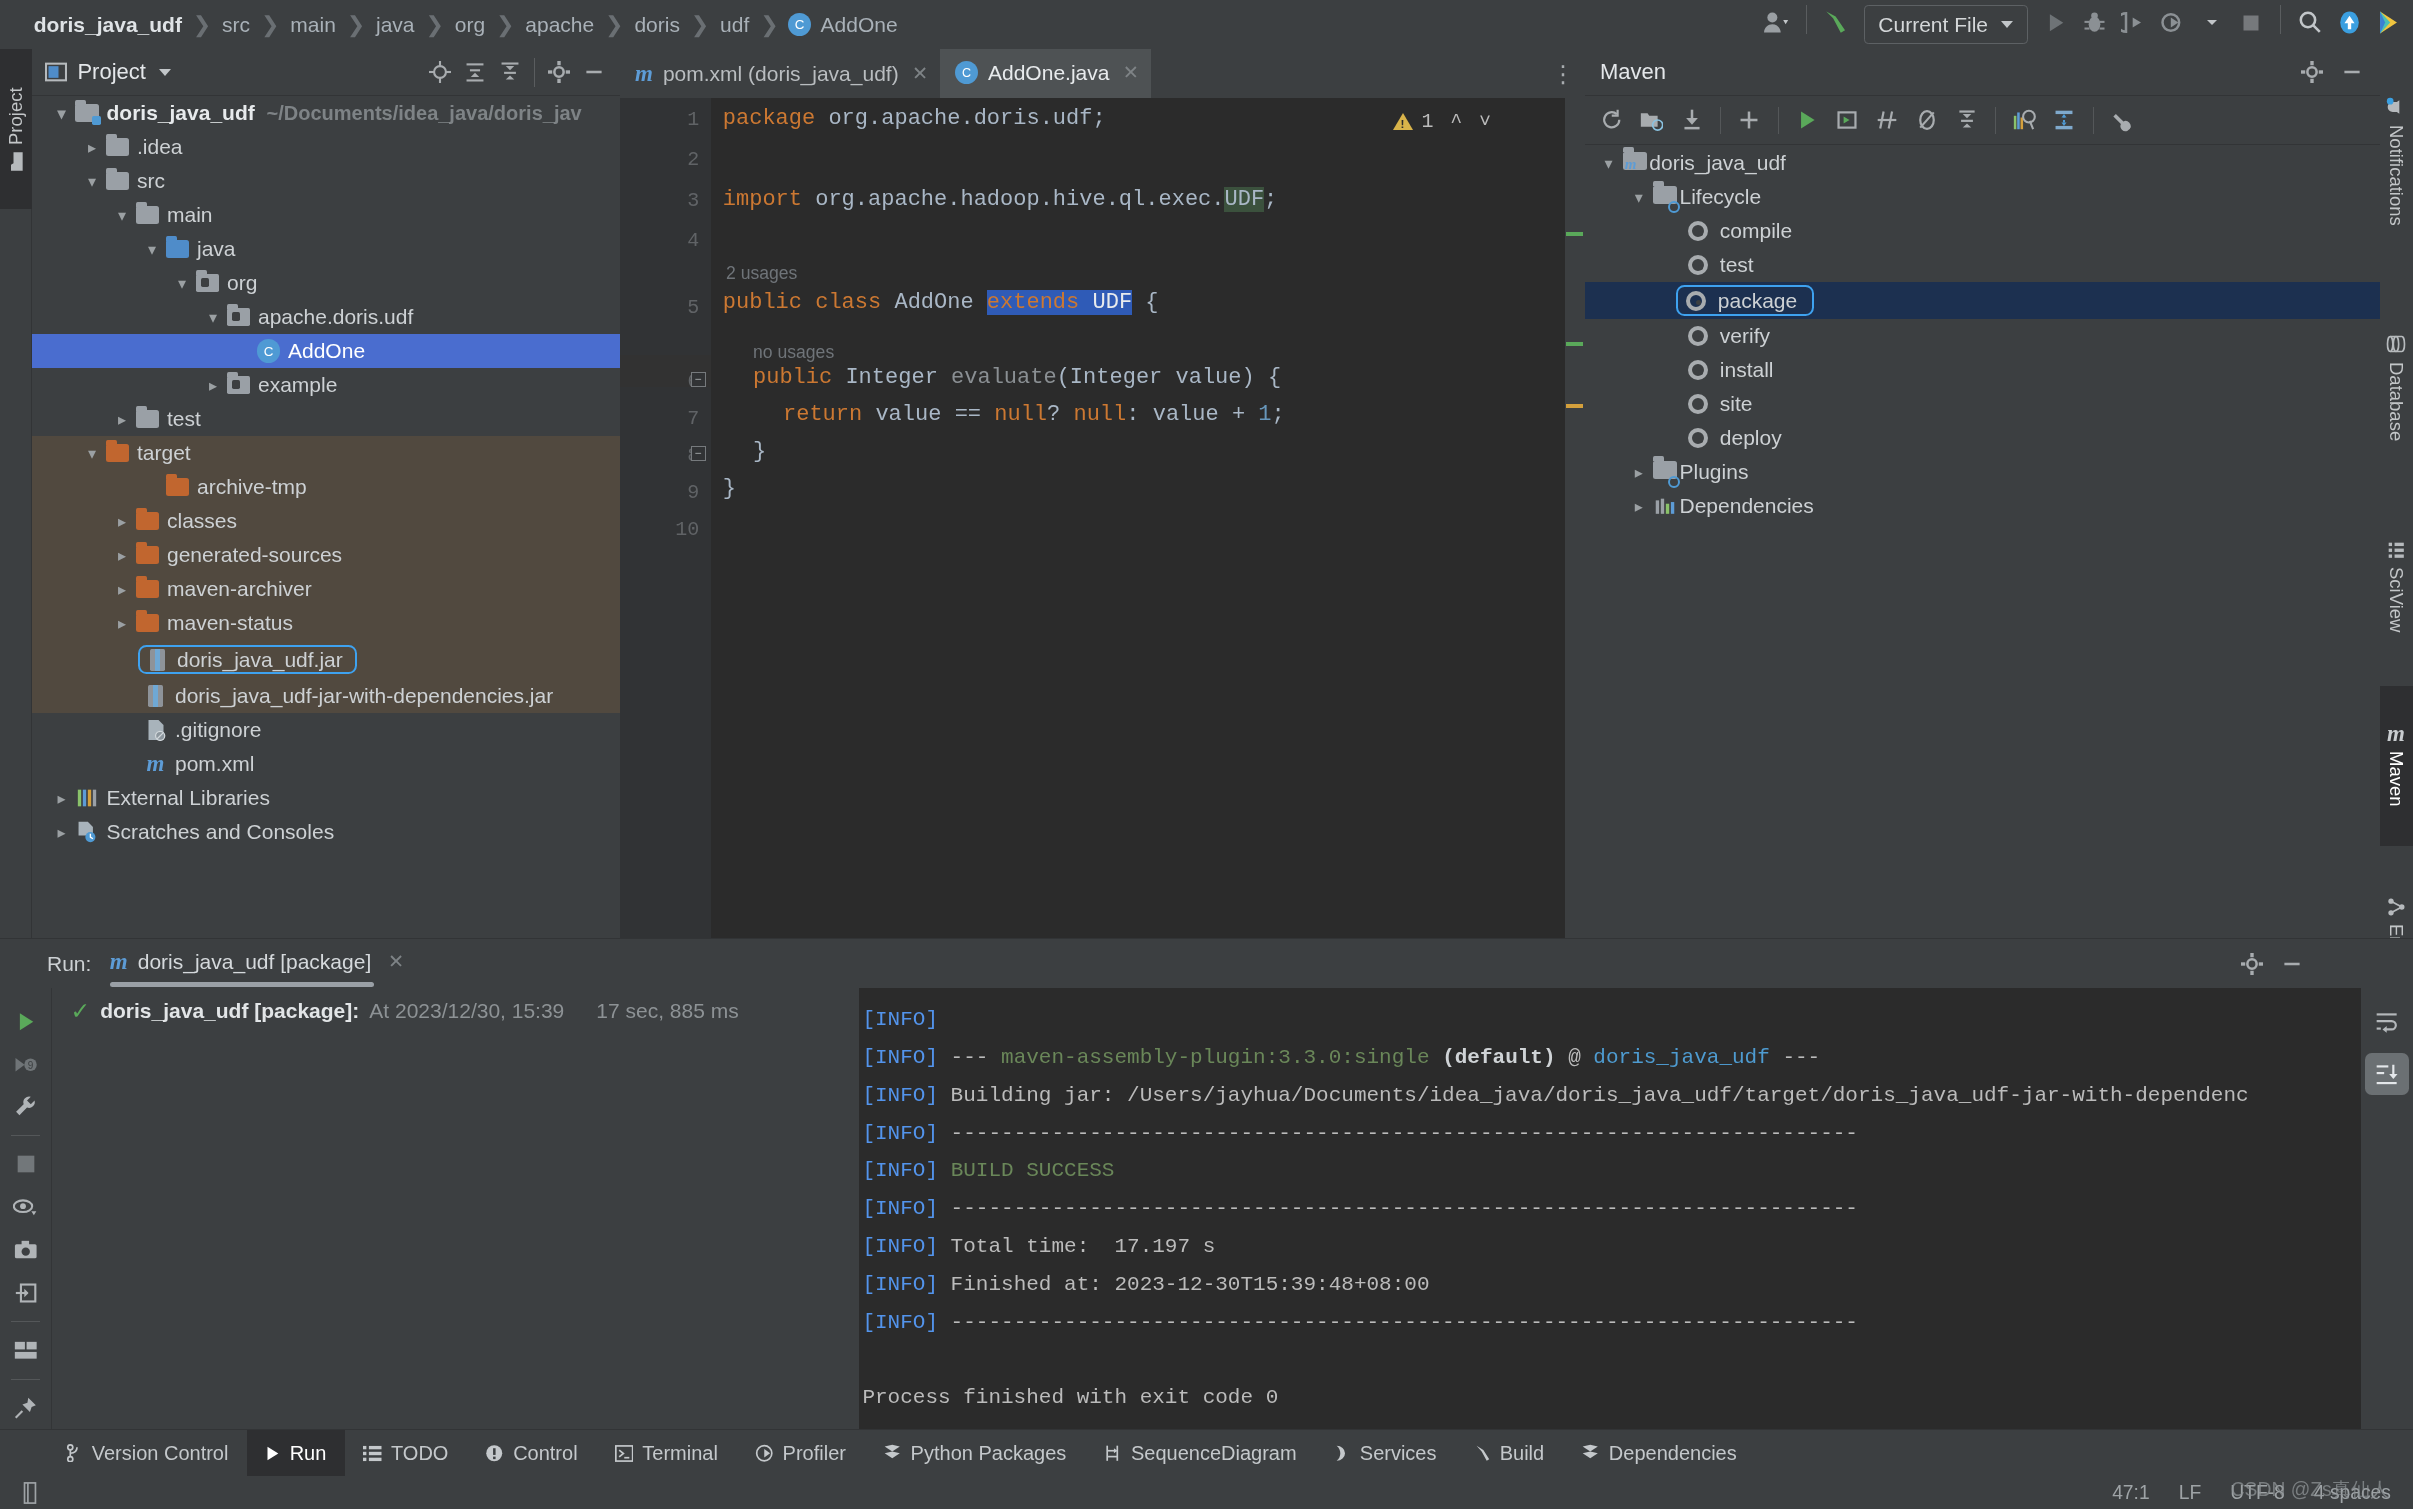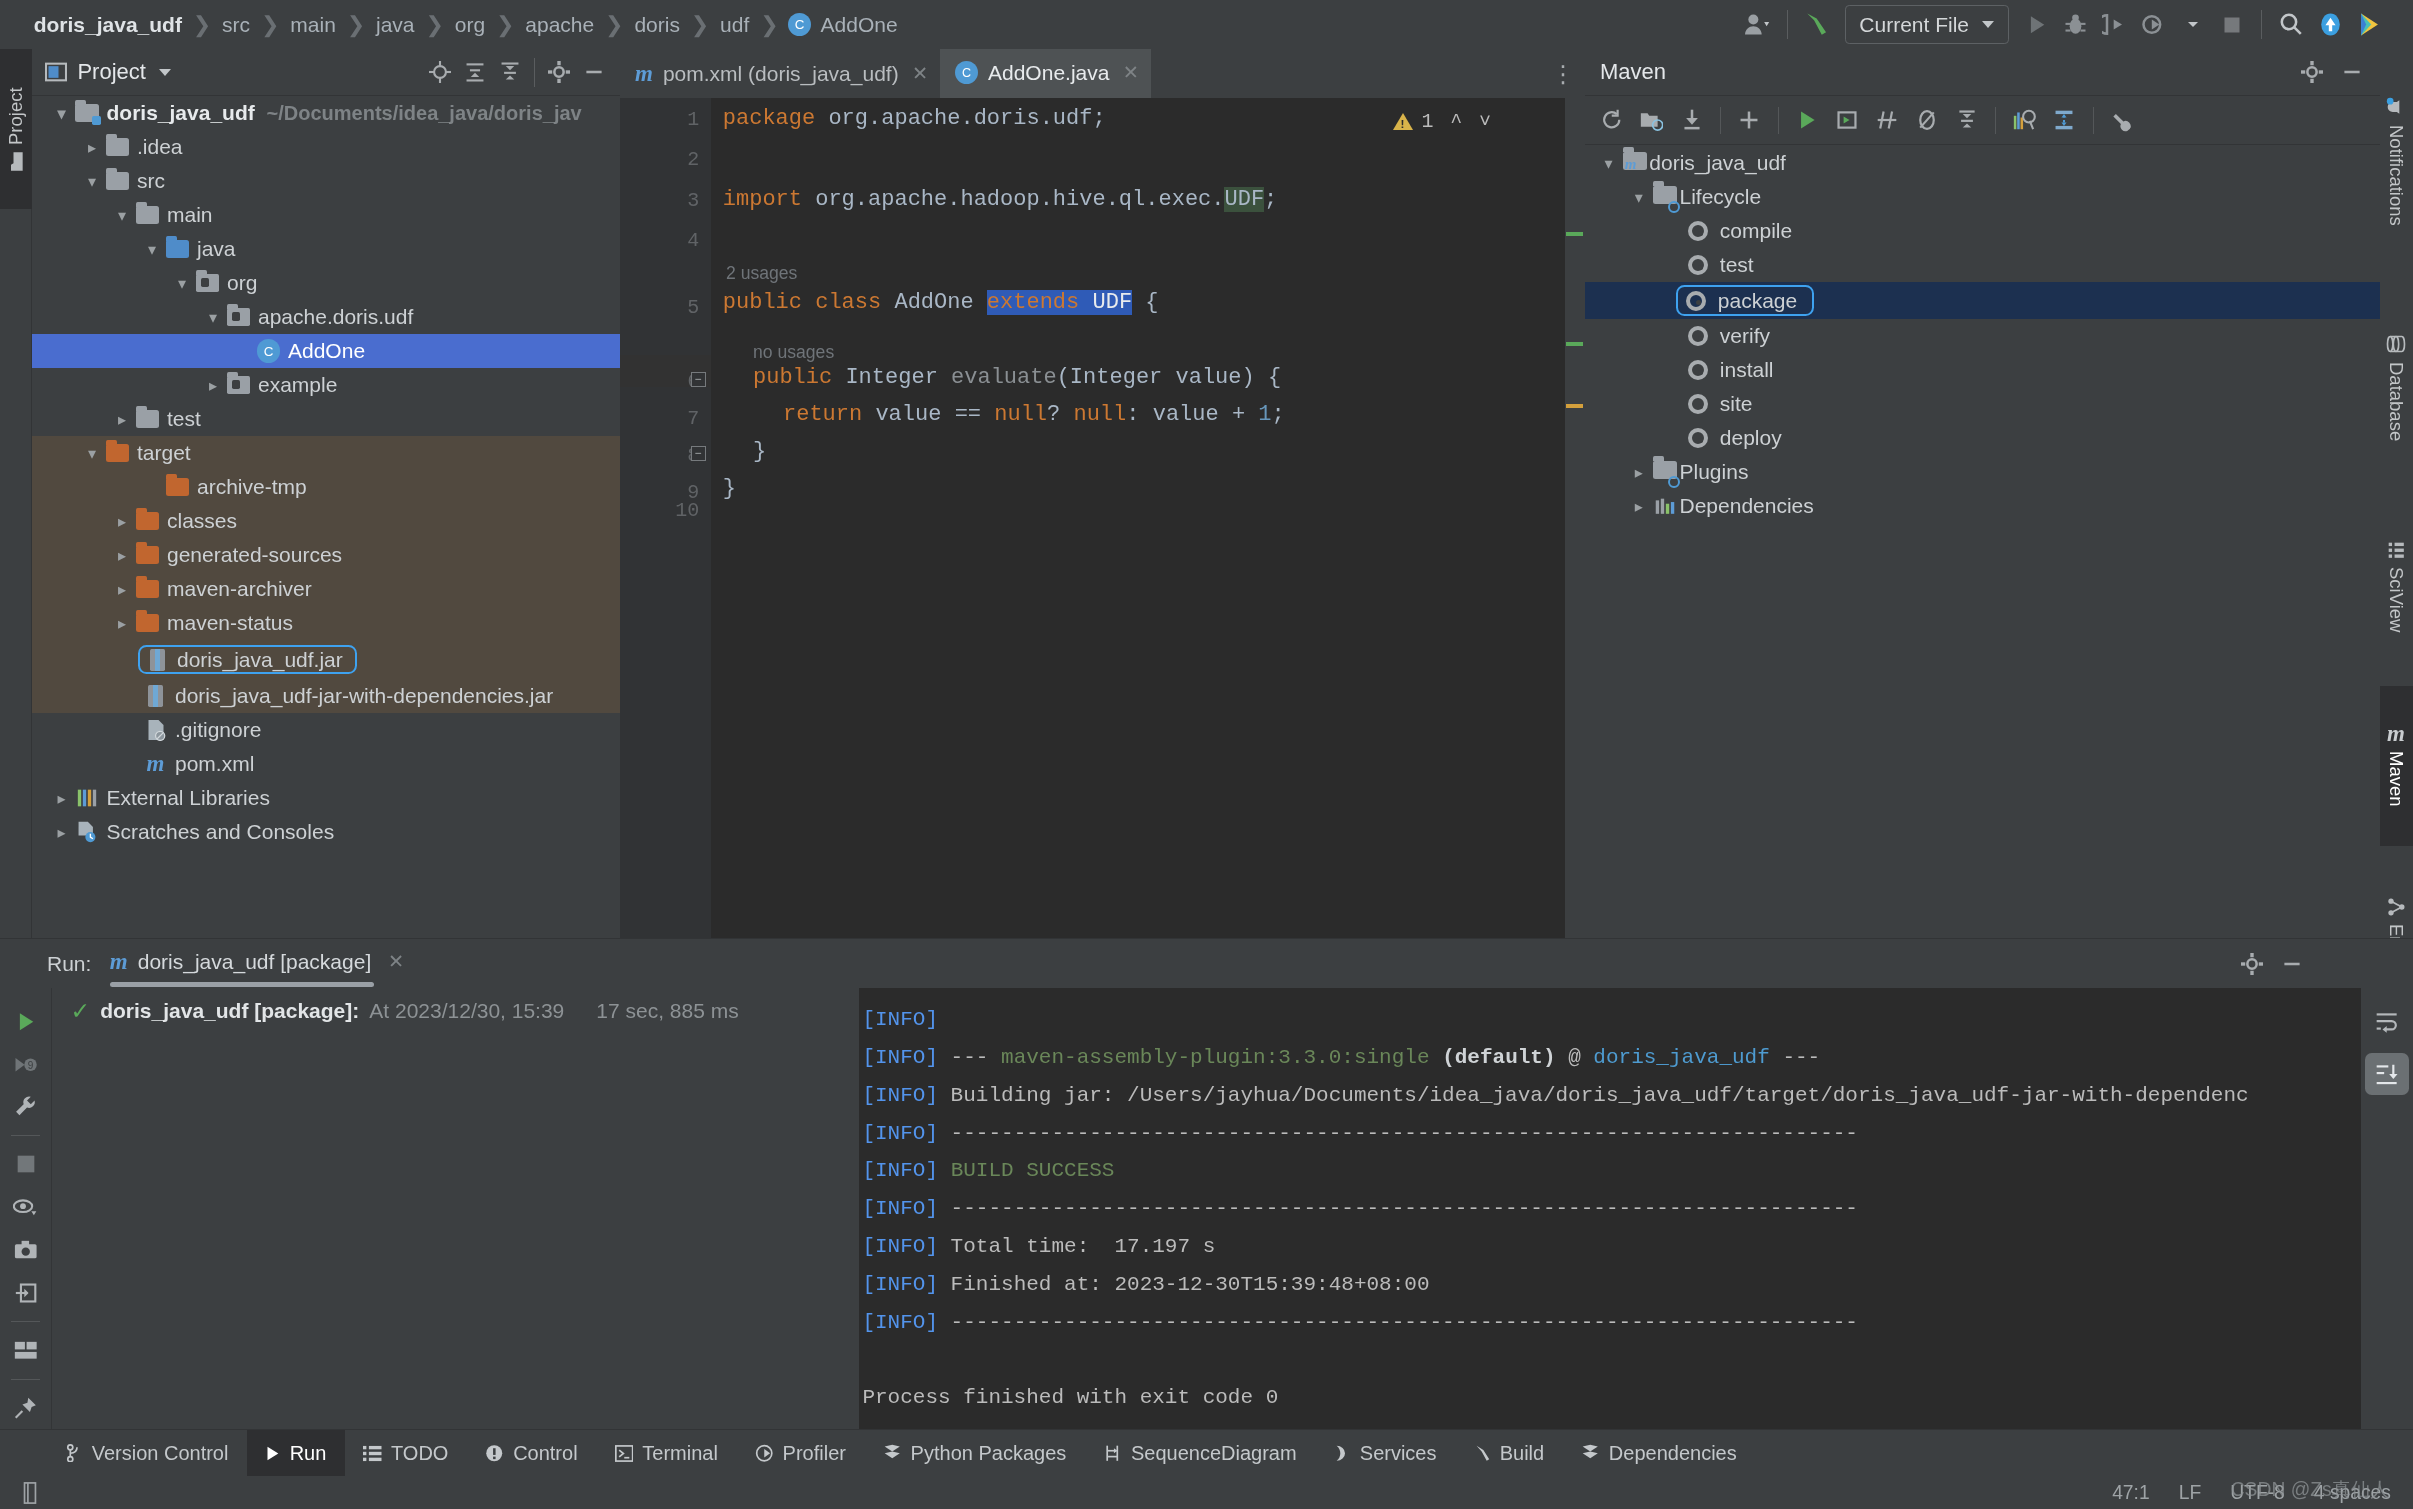--- a/index.html
+++ b/index.html
@@ -23,21 +23,21 @@
   #breadcrumb { display:flex; align-items:center; padding-left:32px; gap:0px; }
   #breadcrumb .crumb { color:#a9b1b8; font-size:21px; padding:0 1.7px; }
   #breadcrumb .crumb.first { color:#dfe3e6; font-weight:bold; }
   #breadcrumb .sep { color:#6a6f73; font-size:22px; padding:0 9.2px; font-weight:300;}
   .cls-badge {
     width:23.5px;height:23.5px;border-radius:50%;
     background:#4f9ad4;color:#fff;font-size:13.4px;
     display:inline-flex;align-items:center;justify-content:center;
     margin-right:7.6px; flex:none;
   }
-  #topbar-right { margin-left:auto; display:flex; align-items:center; padding-right:24px; gap:0px;}
+  #topbar-right { margin-left:auto; display:flex; padding-right:5px; gap:0px;}
   .tb-ico { width:39px;height:35px;display:flex;align-items:center;justify-content:center;color:#9a9fa3;}
   .tb-div { width:0.8px;height:29px;background:#5a5d5f;margin:0 10px; }
   #runcfg {
     border:0.8px solid #5d6164; border-radius:4.2px; height:39px;
     display:flex;align-items:center;padding:0 13.4px;gap:13.4px;color:#d4d7d9;font-size:21px;
     margin:0 8.4px;
   }
   .caret { width:0;height:0;border-left:6.7px solid transparent;border-right:6.7px solid transparent;border-top:7.6px solid #c2c6c9;}
   .caret.sm { border-left-width:5px;border-right-width:5px;border-top-width:5.9px;}
 
@@ -617,21 +617,21 @@
         <div class="gutter-curr" style="top:257px;"></div>
         <div class="ln" style="top:10px">1</div>
         <div class="ln" style="top:50px">2</div>
         <div class="ln" style="top:91px">3</div>
         <div class="ln" style="top:131px">4</div>
         <div class="ln" style="top:198px">5</div>
         <div class="ln" style="top:272px">6</div>
         <div class="ln" style="top:309px">7</div>
         <div class="ln" style="top:346px">8</div>
         <div class="ln" style="top:383px">9</div>
-        <div class="ln" style="top:401px">10</div>
+        <div class="ln" style="top:420px">10</div>
         <div class="fold-mark" style="top:274px;">−</div>
         <div class="fold-mark" style="top:348px;">−</div>
       </div>
 
       <div id="code">
         <div class="line" style="top:8.4px"><span class="kw">package</span> org.apache.doris.udf;</div>
         <div class="line" style="top:89px"><span class="kw">import</span> org.apache.hadoop.hive.ql.exec.<span class="occ">UDF</span>;</div>
         <div class="line hint" style="top:165px;left:15px">2 usages</div>
         <div class="line" style="top:192px"><span class="kw">public</span> <span class="kw">class</span> AddOne <span class="sel"><span class="kw">extends</span> UDF</span> {</div>
         <div class="line hint" style="top:244px;left:42px">no usages</div>

